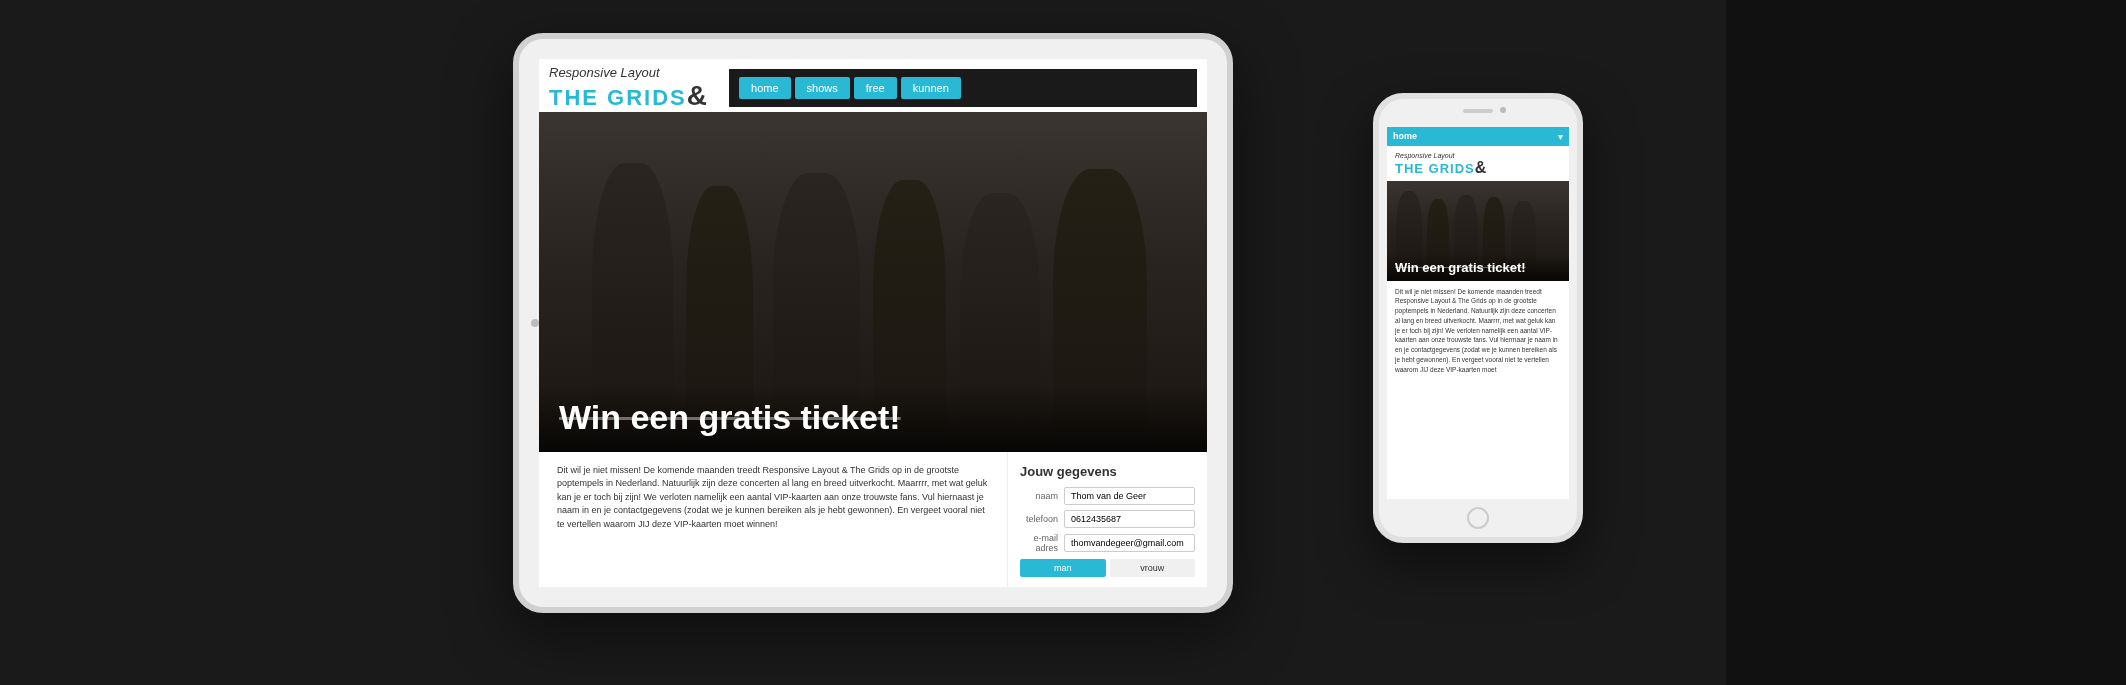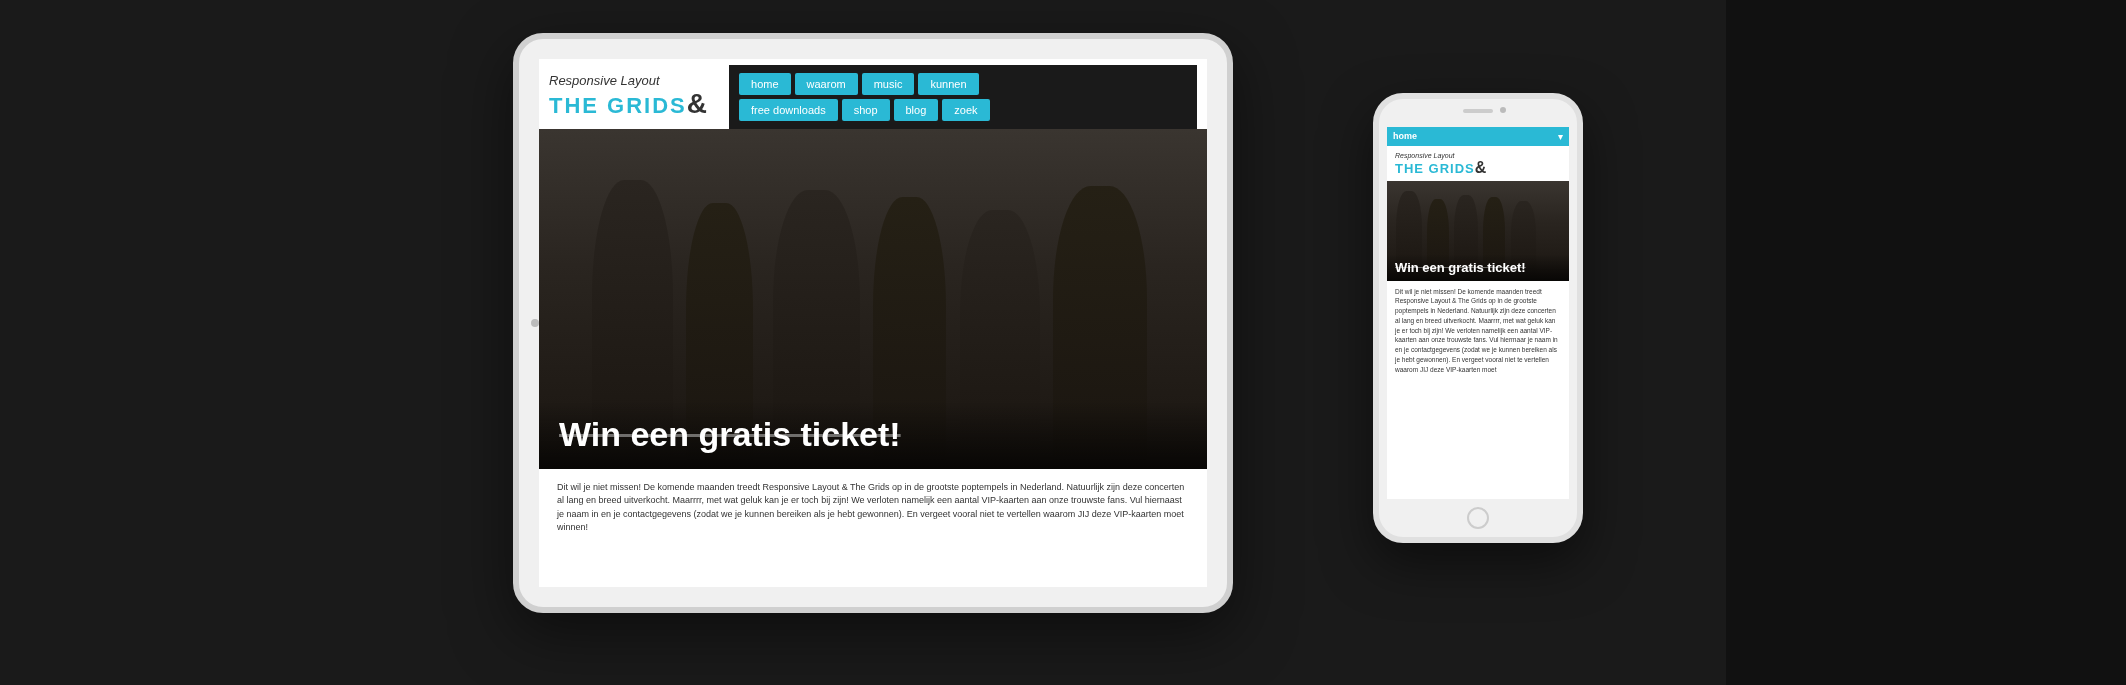--- a/index.html
+++ b/index.html
@@ -328,29 +328,23 @@
       <div style="background:#fff; display:flex; align-items:center; padding: 6px 10px 0 10px; gap: 20px;">
         <div class="tablet-logo" style="padding:0;">
           <div class="brand-top">Responsive Layout</div>
           <div class="brand-bottom">
             <span>THE GRIDS</span><span class="ampersand">&amp;</span>
           </div>
         </div>
         <div class="tablet-nav" style="flex:1;">
           <div class="tablet-nav-row">
             <button class="nav-btn">home</button>
-            <button class="nav-btn">waarom</button>
-            <button class="nav-btn">music</button>
+            <button class="nav-btn">shows</button>
+            <button class="nav-btn">free</button>
             <button class="nav-btn">kunnen</button>
-          </div>
-          <div class="tablet-nav-row">
-            <button class="nav-btn">free downloads</button>
-            <button class="nav-btn">shop</button>
-            <button class="nav-btn">blog</button>
-            <button class="nav-btn">zoek</button>
           </div>
         </div>
       </div>
 
       <div class="tablet-hero">
         <div class="tablet-hero-img">
 
           <div style="position:absolute;bottom:0;left:0;right:0;height:100%;background:linear-gradient(to bottom, #3a3530 0%, #2a2520 40%, #1a1510 100%);"></div>
 
           <div style="position:absolute;bottom:0;left:8%;width:12%;height:85%;background:linear-gradient(to top,#1a1510,#2a2520);border-radius:40% 40% 0 0;"></div>
@@ -360,20 +354,39 @@
           <div style="position:absolute;bottom:0;left:63%;width:12%;height:76%;background:linear-gradient(to top,#1a1510,#2a2520);border-radius:40% 40% 0 0;"></div>
           <div style="position:absolute;bottom:0;left:77%;width:14%;height:83%;background:linear-gradient(to top,#1a1510,#252015);border-radius:40% 40% 0 0;"></div>
         </div>
         <div class="hero-overlay-text">
           <div class="win-title">Win een gratis ticket!</div>
         </div>
       </div>
 
       <div class="tablet-body">
         <div class="tablet-body-left">Dit wil je niet missen! De komende maanden treedt Responsive Layout &amp; The Grids op in de grootste poptempels in Nederland. Natuurlijk zijn deze concerten al lang en breed uitverkocht. Maarrrr, met wat geluk kan je er toch bij zijn! We verloten namelijk een aantal VIP-kaarten aan onze trouwste fans. Vul hiernaast je naam in en je contactgegevens (zodat we je kunnen bereiken als je hebt gewonnen). En vergeet vooral niet te vertellen waarom JIJ deze VIP-kaarten moet winnen!</div>
+        <div class="tablet-body-right">
+          <div class="form-title">Jouw gegevens</div>
+          <div class="form-row">
+            <span class="form-label">naam</span>
+            <input class="form-input" type="text" value="Thom van de Geer" style="">
+          </div>
+          <div class="form-row">
+            <span class="form-label">telefoon</span>
+            <input class="form-input" type="text" value="0612435687" style="">
+          </div>
+          <div class="form-row">
+            <span class="form-label">e-mail adres</span>
+            <input class="form-input" type="text" value="thomvandegeer@gmail.com" style="">
+          </div>
+          <div class="form-btns">
+            <button class="gender-btn man">man</button>
+            <button class="gender-btn vrouw">vrouw</button>
+          </div>
+        </div>
       </div>
 
     </div>
   </div>
 
   <div class="phone">
     <div class="phone-speaker"></div>
     <div class="phone-camera"></div>
     <div class="phone-home"></div>
     <div class="phone-screen">

